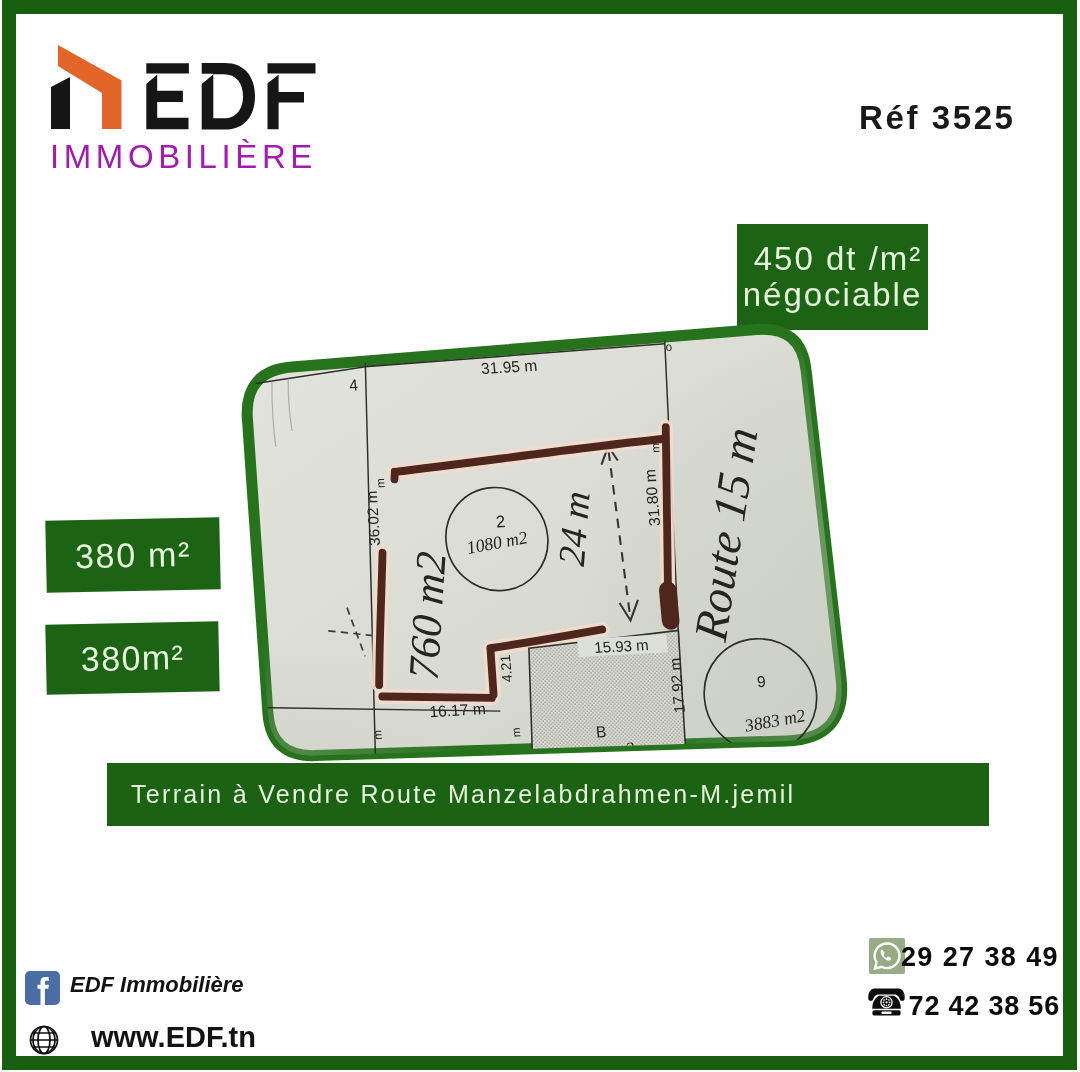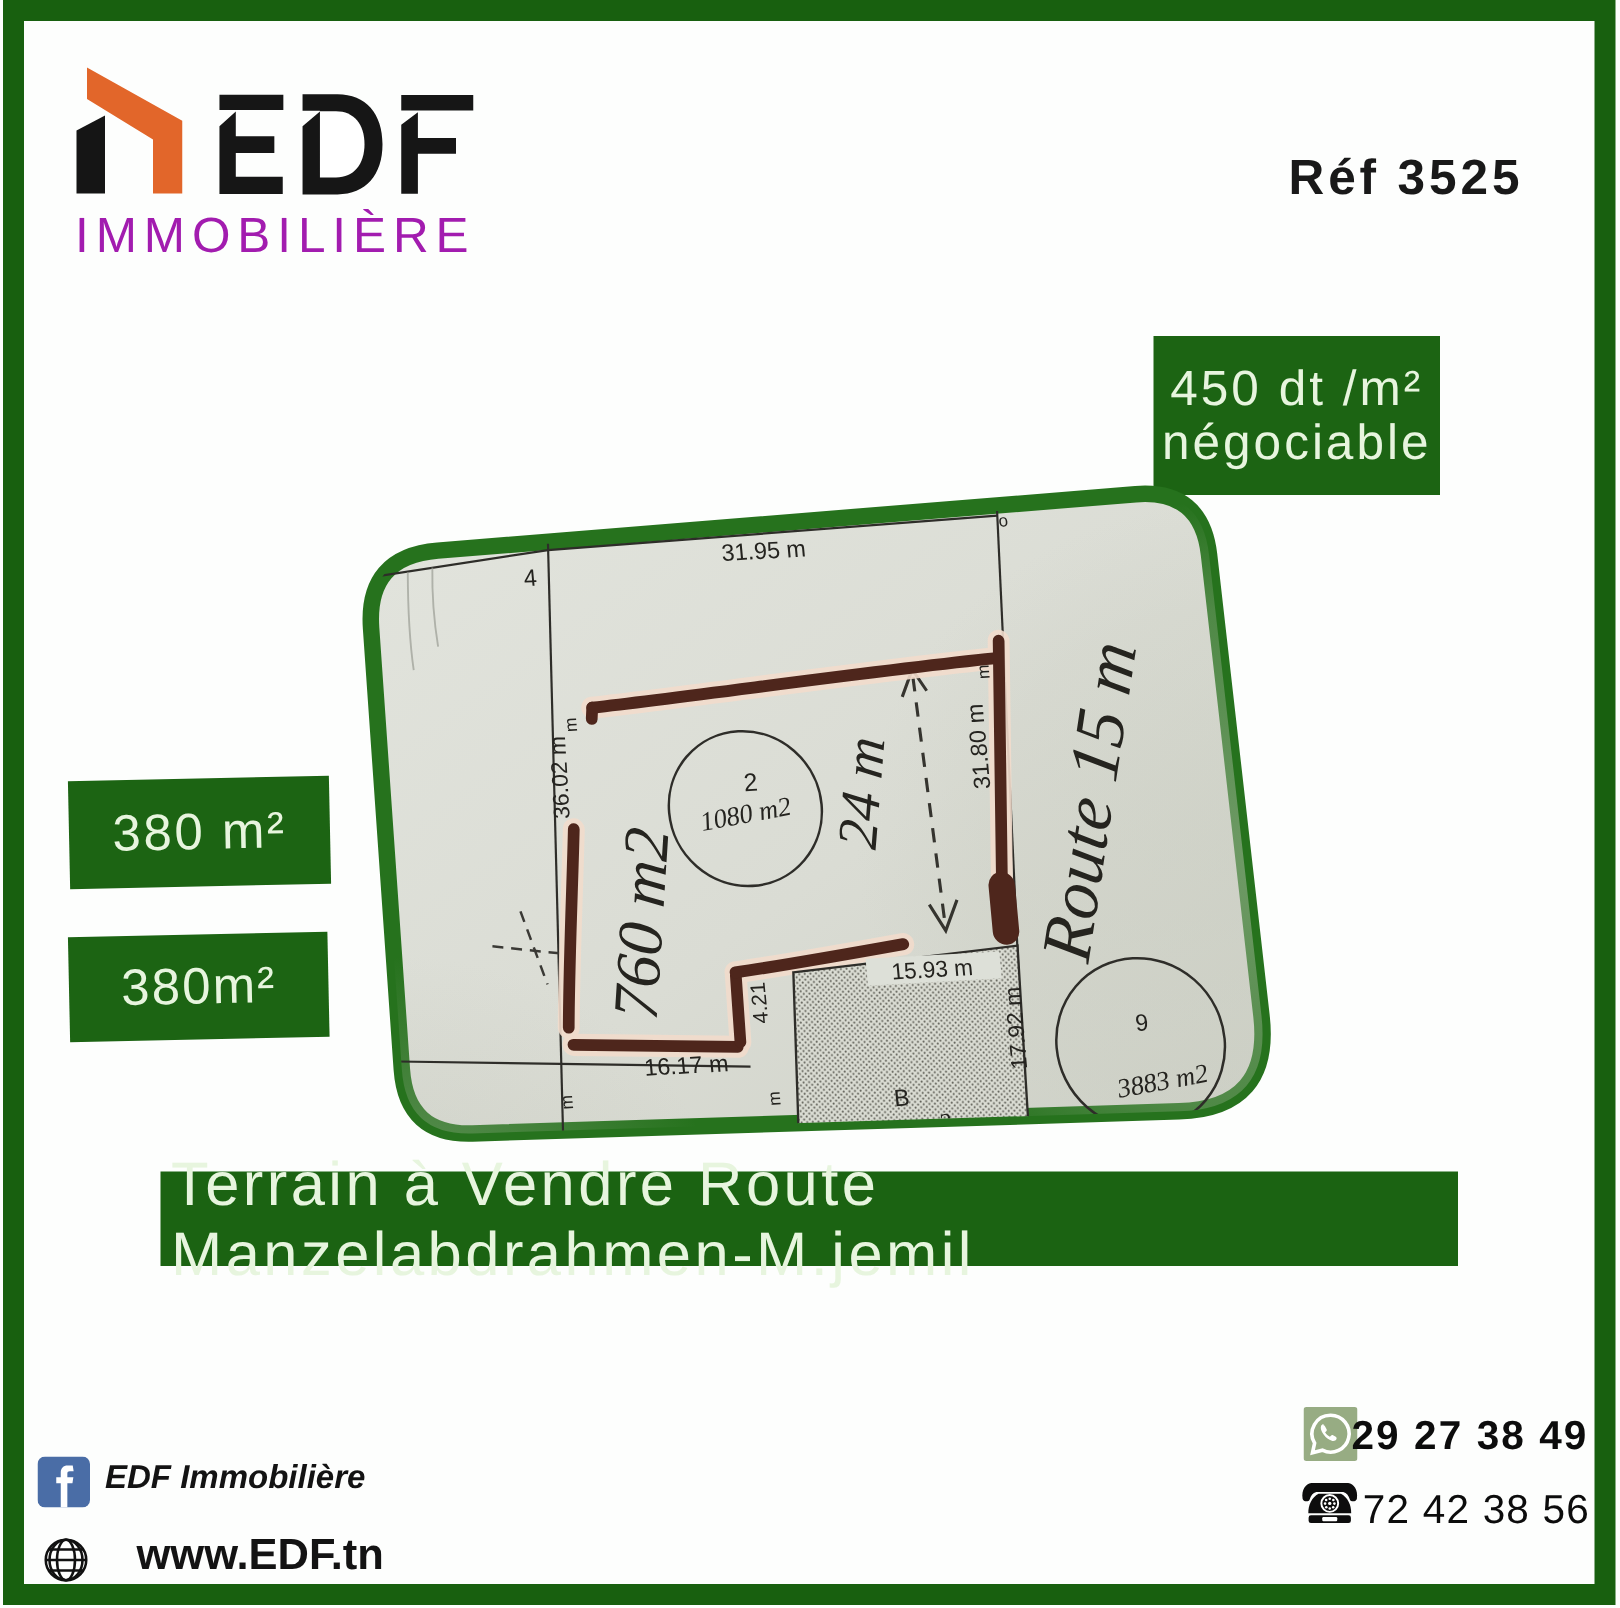--- a/index.html
+++ b/index.html
@@ -27,21 +27,21 @@
     <path d="M73.3,19.2 H84 C96,19.2 103,28 103,41.2 C103,54.4 96,63.3 84,63.3 H73.3 Z" fill="#ffffff"></path>
     <path d="M127.5,8.3 H175.5 V18.6 H127.5 Z"></path>
     <path d="M138.6,19.8 V37.0 H164 V47.5 H138.6 V74.2 H127.5 V28.2 L138.6,19.8 Z"></path>
   </g>
 </svg>
 
 <div class="abs" style="left:50px;top:138px;width:300px;font-size:33px;color:#a21caf;letter-spacing:4.6px;">IMMOBILIÈRE</div>
 
 <div class="abs" style="left:831px;top:99px;font-size:33px;font-weight:bold;color:#191919;letter-spacing:2.6px;margin-left:28px;">Réf 3525</div>
 
-<div class="greenbox" style="left:769px;top:224px;width:191px;height:106px;font-size:33px;line-height:36px;text-align:center;letter-spacing:2px;">450 dt /m²<br>négociable</div>
+<div class="greenbox" style="left:737px;top:224px;width:191px;height:106px;font-size:33px;line-height:36px;text-align:right;letter-spacing:2px;">450 dt /m²<br>négociable</div>
 
 <svg class="abs" style="left:0;top:0;" width="1080" height="1072" viewBox="0 0 1080 1072">
   <defs>
     <linearGradient id="paper" x1="0" y1="0" x2="1" y2="1">
       <stop offset="0" stop-color="#e2e4dd"></stop>
       <stop offset="0.55" stop-color="#dadcd4"></stop>
       <stop offset="1" stop-color="#cdd0c6"></stop>
     </linearGradient>
     <radialGradient id="blob1">
       <stop offset="0" stop-color="#c9ccc0" stop-opacity="0.45"></stop>
@@ -166,21 +166,21 @@
       <text x="100" y="362" font-size="11" fill="#24231f" text-anchor="middle" transform="rotate(-90 100 358)" font-family="Liberation Sans">m</text>
       <text x="233" y="367" font-size="11" fill="#24231f" text-anchor="middle" transform="rotate(-90 233 363)" font-family="Liberation Sans">m</text>
     </g>
   </g>
 </svg>
 
 <div class="greenbox" style="left:46px;top:519px;width:174px;height:72px;font-size:34px;letter-spacing:1.7px;transform:rotate(-1.2deg);">380 m²</div>
 
 <div class="greenbox" style="left:46px;top:623px;width:173px;height:70px;font-size:34px;letter-spacing:1.4px;transform:rotate(-1.2deg);">380m²</div>
 
-<div class="greenbox" style="left:107px;top:781px;width:858px;height:63px;background:#1b6312;font-size:41px;justify-content:flex-start;padding-left:7px;letter-spacing:2.3px;">Terrain à Vendre Route Manzelabdrahmen-M.jemil</div>
+<div class="greenbox" style="left:107px;top:763px;width:858px;height:63px;background:#1b6312;font-size:25px;justify-content:flex-start;padding-left:24px;letter-spacing:2.3px;">Terrain à Vendre Route Manzelabdrahmen-M.jemil</div>
 
 <svg class="abs" style="left:25px;top:971px;" width="35" height="34" viewBox="0 0 35 34">
   <rect width="35" height="34" rx="5" fill="#4a6da6"></rect>
   <path d="M23.5,6 h-3.4 c-2.9,0 -4.6,1.8 -4.6,4.8 v3 h-3 v4 h3 V34 h4.4 V17.8 h3.4 l0.6,-4 h-4 v-2.4 c0,-1.1 0.5,-1.6 1.6,-1.6 h2.6 Z" fill="#fff"></path>
 </svg>
 
 <div class="abs" style="left:70px;top:972px;font-size:22px;font-weight:bold;color:#131313;font-style:italic;">EDF Immobilière</div>
 
 <svg class="abs" style="left:29px;top:1025px;" width="30" height="30" viewBox="0 0 30 30">
   <g fill="none" stroke="#111" stroke-width="1.7">
@@ -215,13 +215,13 @@
     <circle cx="22.8" cy="17.8" r="0.85"></circle>
       <circle cx="20.5" cy="18.6" r="0.85"></circle>
       <circle cx="18.2" cy="17.8" r="0.85"></circle>
     <circle cx="17.4" cy="15.4" r="0.85"></circle>
       <circle cx="18.1" cy="13" r="0.85"></circle>
     <circle cx="20.5" cy="15.3" r="1.1"></circle>
   </g>
   <rect x="15.5" y="24.4" width="10" height="2.7" rx="0.8" fill="#fff"></rect>
 </svg>
 
-<div class="abs" style="right:20px;top:991px;font-size:27px;font-weight:normal;color:#0c0c0c;letter-spacing:0.8px;">72 42 38 56</div>
+<div class="abs" style="right:20px;top:991px;font-size:27px;font-weight:bold;color:#0c0c0c;letter-spacing:0.8px;">72 42 38 56</div>
 
 </body></html>

